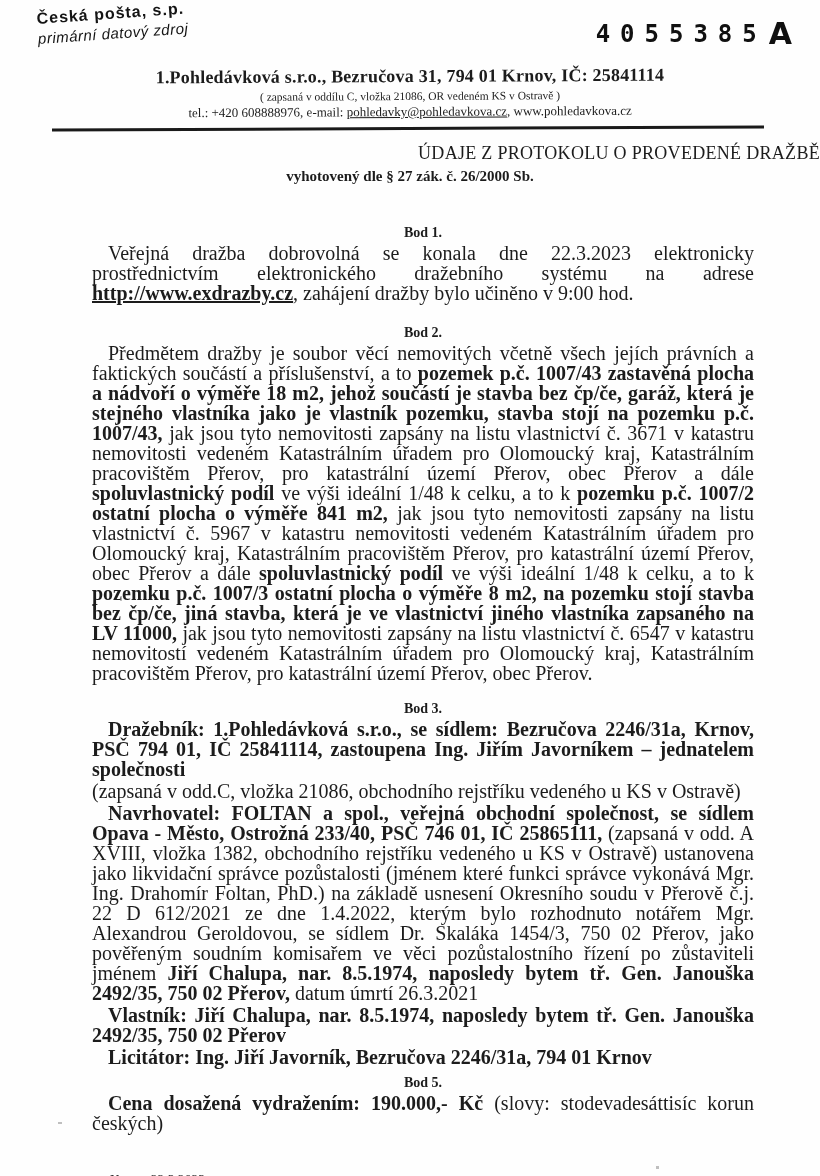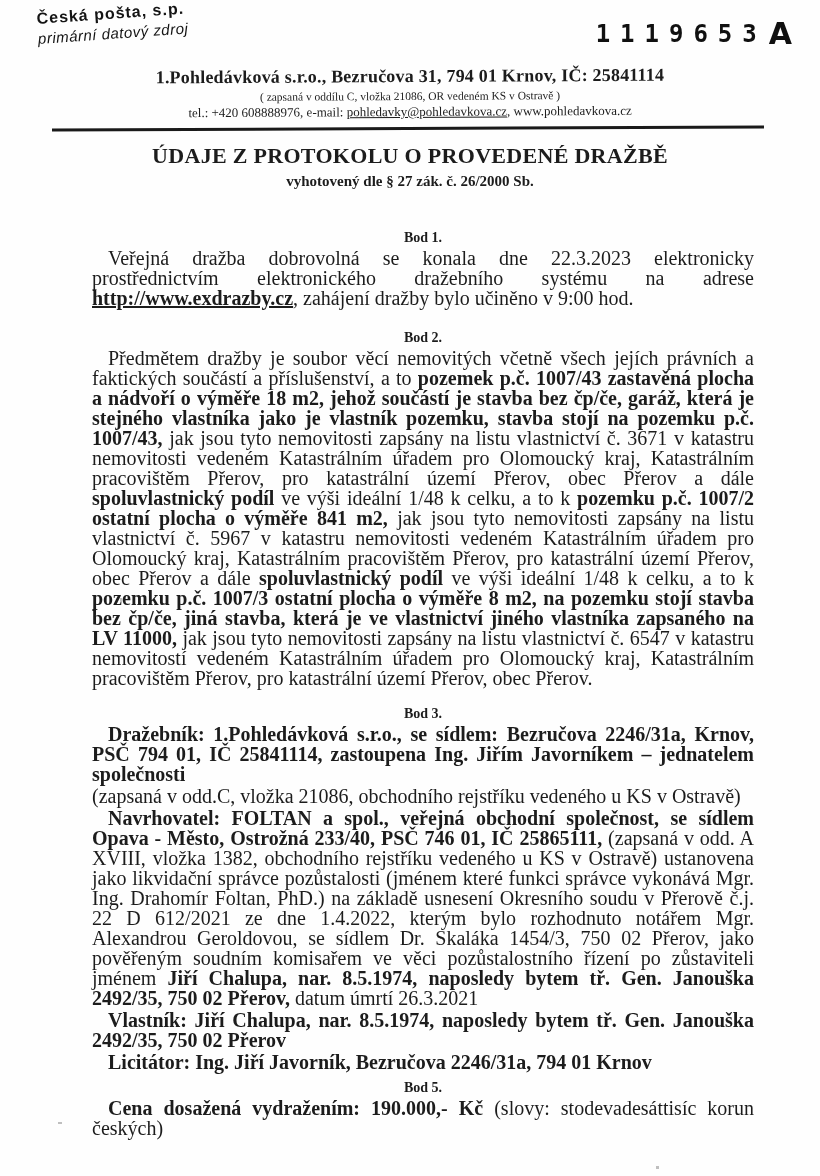--- a/index.html
+++ b/index.html
@@ -63,21 +63,21 @@
   .lh-contact { font-size: 13px; margin-top: 2px; }
   .header-rule {
     height: 3px;
     background: #1a1a1a;
     width: 712px;
     margin: 7px auto 0 52px;
     transform: rotate(-0.25deg);
   }
   
   .title-block { text-align: center; margin-top: 13px; }
-  .doc-title { font-weight: bold; font-size: 22px; letter-spacing: 0.3px; }
+  .doc-title { font-weight: normal; font-size: 18px; letter-spacing: 0.3px; text-align: right; }
   .doc-subtitle { font-weight: bold; font-size: 15px; margin-top: 4px; }
   .doc-ref { font-weight: bold; font-style: italic; font-size: 13.5px; margin-top: 3px; }
   
   .content { padding: 0 66px 0 92px; }
   .bod-heading {
     text-align: center;
     font-weight: bold;
     font-size: 14px;
   }
   p.para {
@@ -136,21 +136,21 @@
 <body>
 
 <div class="page">
 
   <div class="top-row">
     <div class="postal-stamp">
       <div class="ps-line1">Česká pošta, s.p.</div>
       <div class="ps-line2">primární datový zdroj</div>
     </div>
     <div class="doc-number">
-      <span>1119653</span>
+      <span>4055385</span>
       <span class="dn-letter">A</span>
     </div>
   </div>
 
   <div class="letterhead">
     <div class="lh-company">1.Pohledávková s.r.o., Bezručova 31, 794 01 Krnov, IČ: 25841114</div>
     <div class="lh-registry">( zapsaná v oddílu C, vložka 21086, OR vedeném KS v Ostravě )</div>
     <div class="lh-contact"><span>tel.: +420 608888976, e-mail: </span><span class="run-underline">pohledavky@pohledavkova.cz</span><span>, www.pohledavkova.cz</span></div>
   </div>
   <div class="header-rule"></div>

